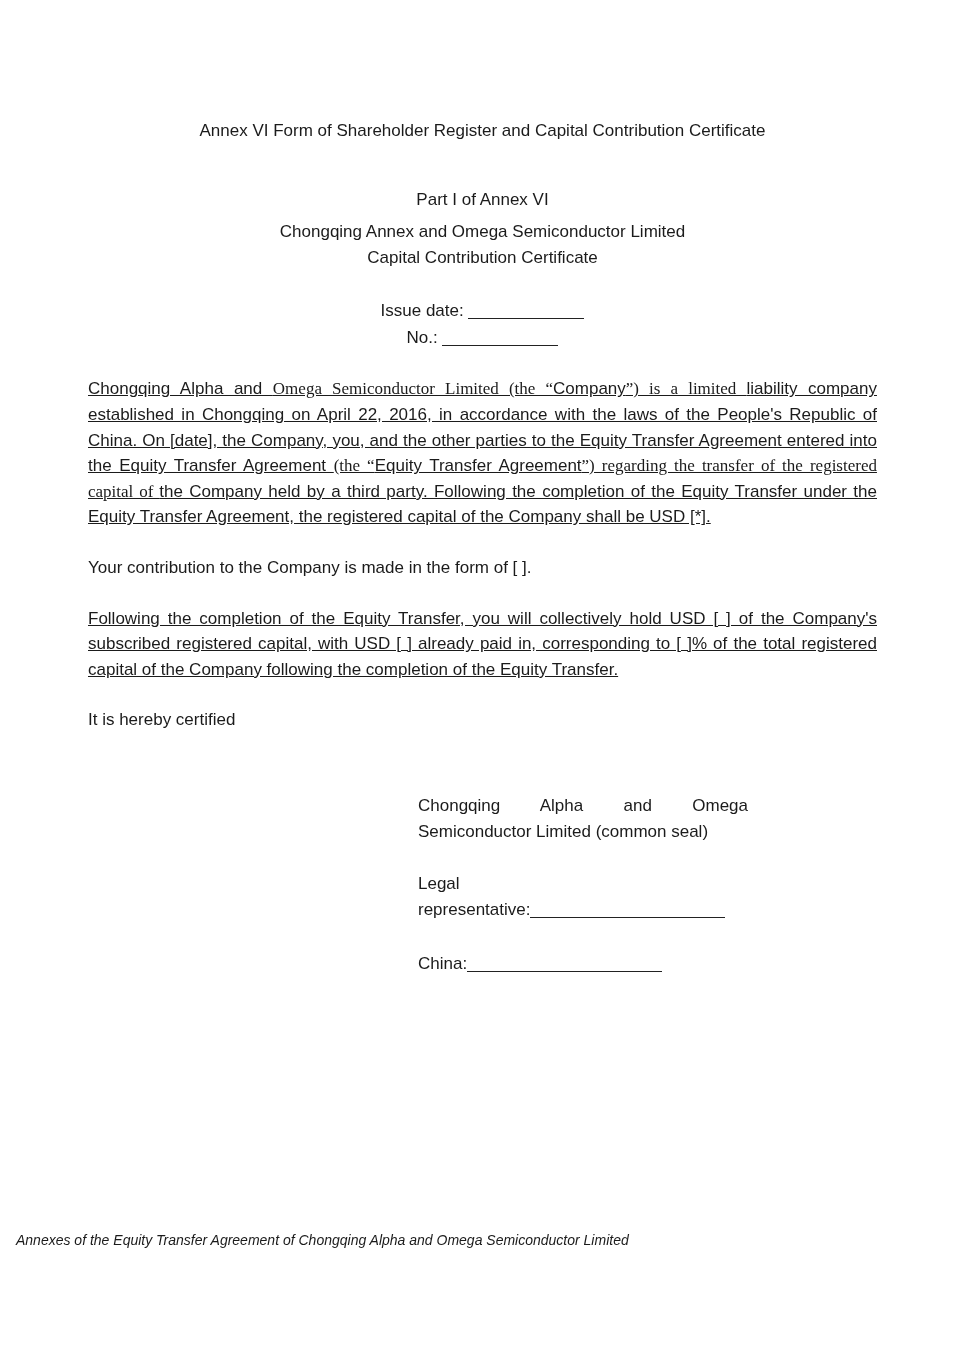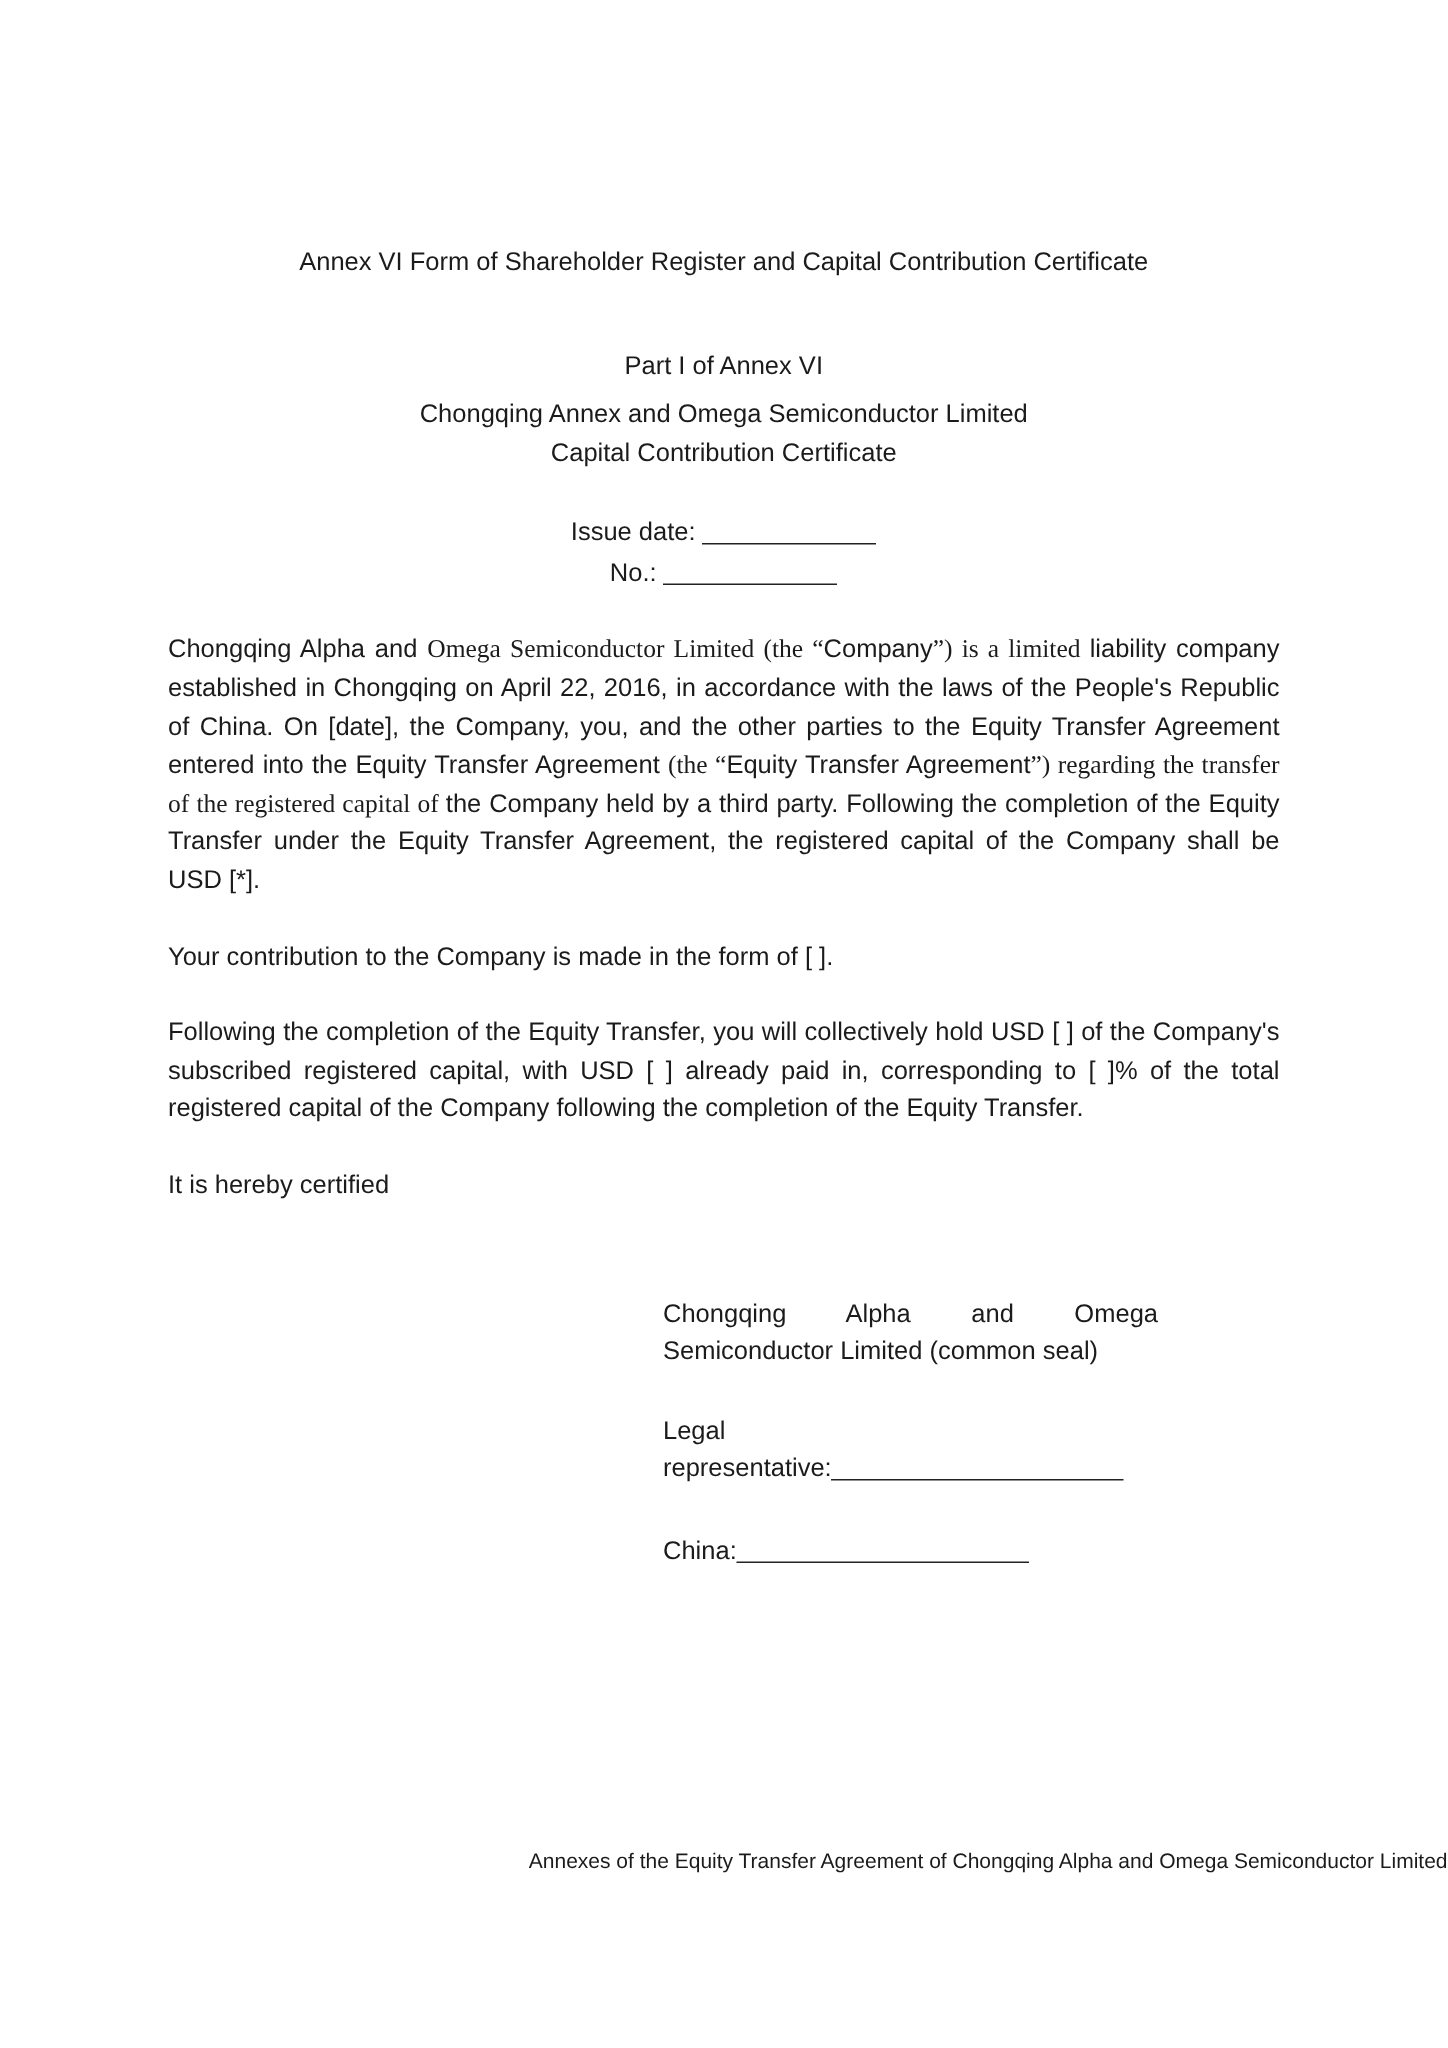--- a/index.html
+++ b/index.html
@@ -9,42 +9,41 @@
     font-family: "Liberation Sans", sans-serif;
     color: #1b1b1b;
   }
   .page {
     position: relative;
     width: 965px; height: 1365px;
     background: #ffffff;
     overflow: hidden;
   }
   .content {
-    padding: 0 112px;
+    padding: 0 88px;
     font-size: 17px;
     line-height: 25.6px;
-    margin-top: 44px;
   }
   .serif { font-family: "Liberation Serif", "DejaVu Serif", serif; }
   .sans  { font-family: "Liberation Sans", sans-serif; }
 
   .doc-title {
     padding-top: 118px;
     text-align: center;
   }
   .part-heading   { margin-top: 43px; text-align: center; }
   .company-name   { margin-top: 7px; text-align: center; }
   .cert-title     { text-align: center; }
 
   .issue-block    { margin-top: 27px; text-align: center; line-height: 27px; }
 
   .recipient      { margin-top: 43px; }
 
   .para           { margin-top: 25px; }
-  .justify        { text-align: justify; }
+  .justify        { text-align: justify; text-decoration: underline; }
 
   .blank {
     display: inline-block;
     border-bottom: 1.6px solid #222222;
     height: 13px;
     vertical-align: -3px;
   }
   .blank-sm { width: 116px; }
   .blank-lg { width: 195px; }
 
@@ -54,24 +53,25 @@
     width: 330px;
   }
   .sig-company { text-align: justify; }
   .sig-legal   { margin-top: 27px; }
   .sig-date    { margin-top: 29px; }
   .nowrap      { white-space: nowrap; }
 
   .footer-note {
     position: absolute;
     top: 1231px;
-    left: 0; right: 0;
-    text-align: right;
+    left: 16px; right: 0;
+    text-align: left;
     font-size: 14px;
     line-height: 18px;
+    font-style: italic;
   }
 </style>
 </head>
 <body>
 
 <div class="page">
   <div class="content">
 
     <div class="doc-title">Annex VI Form of Shareholder Register and Capital Contribution Certificate</div>
 

